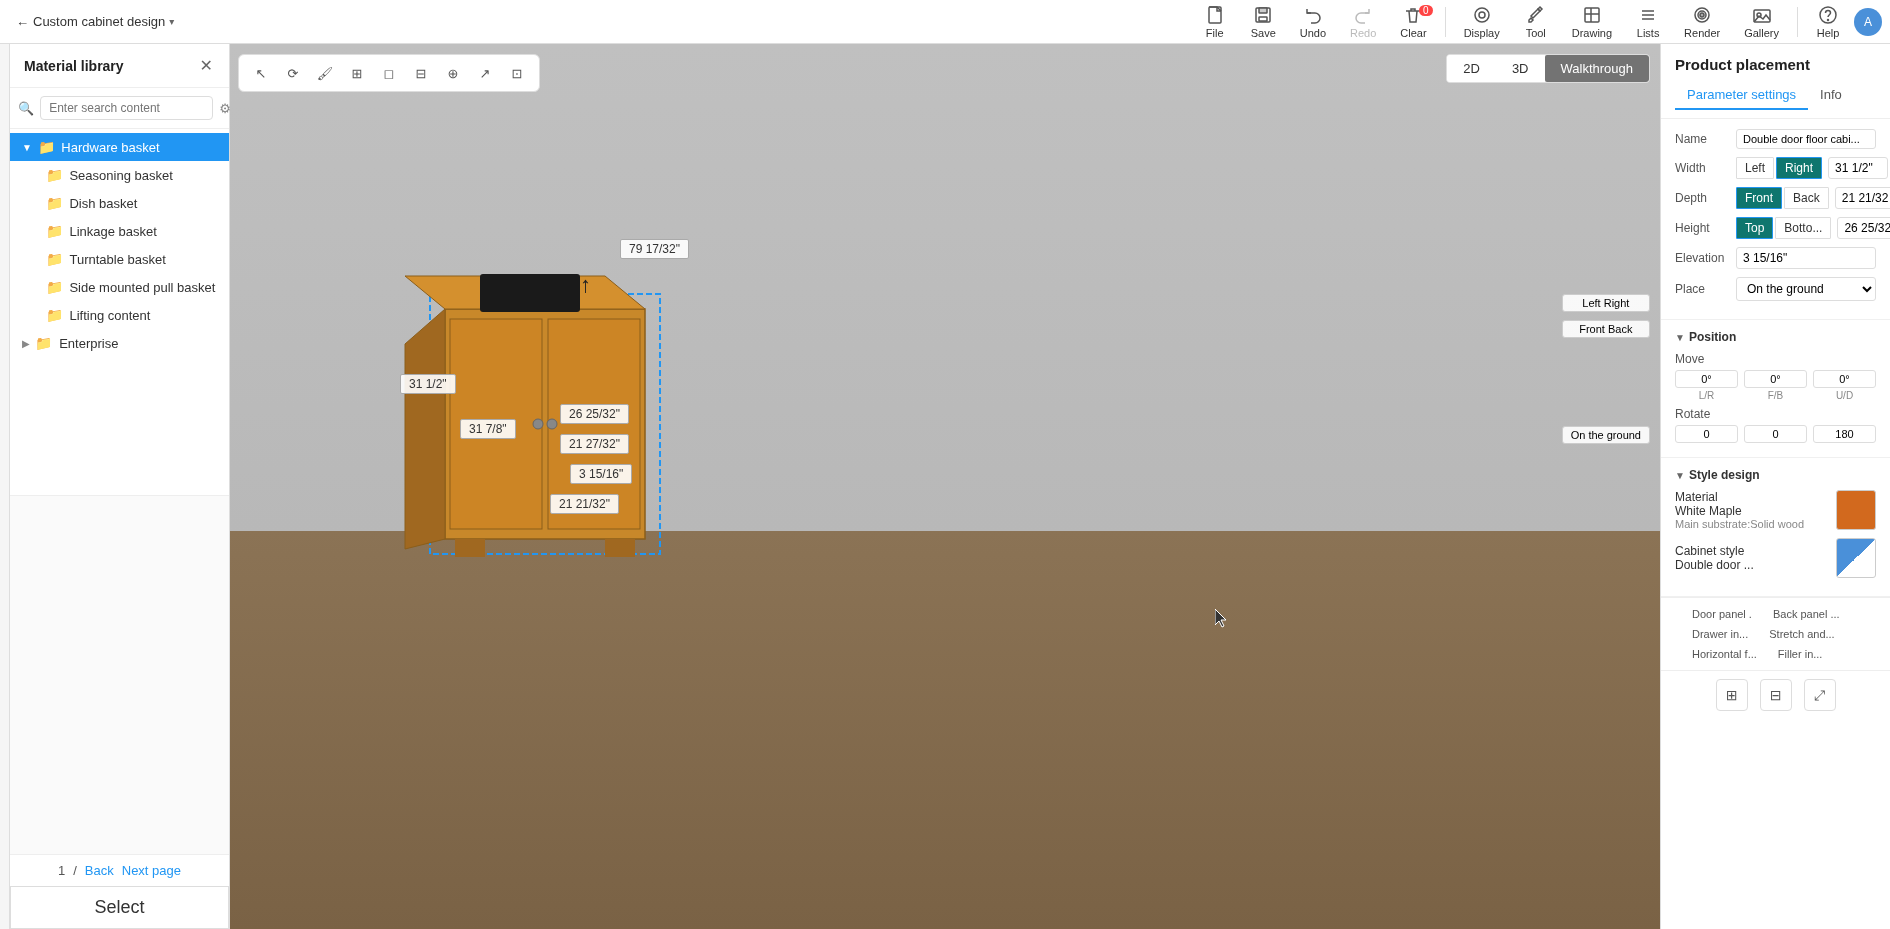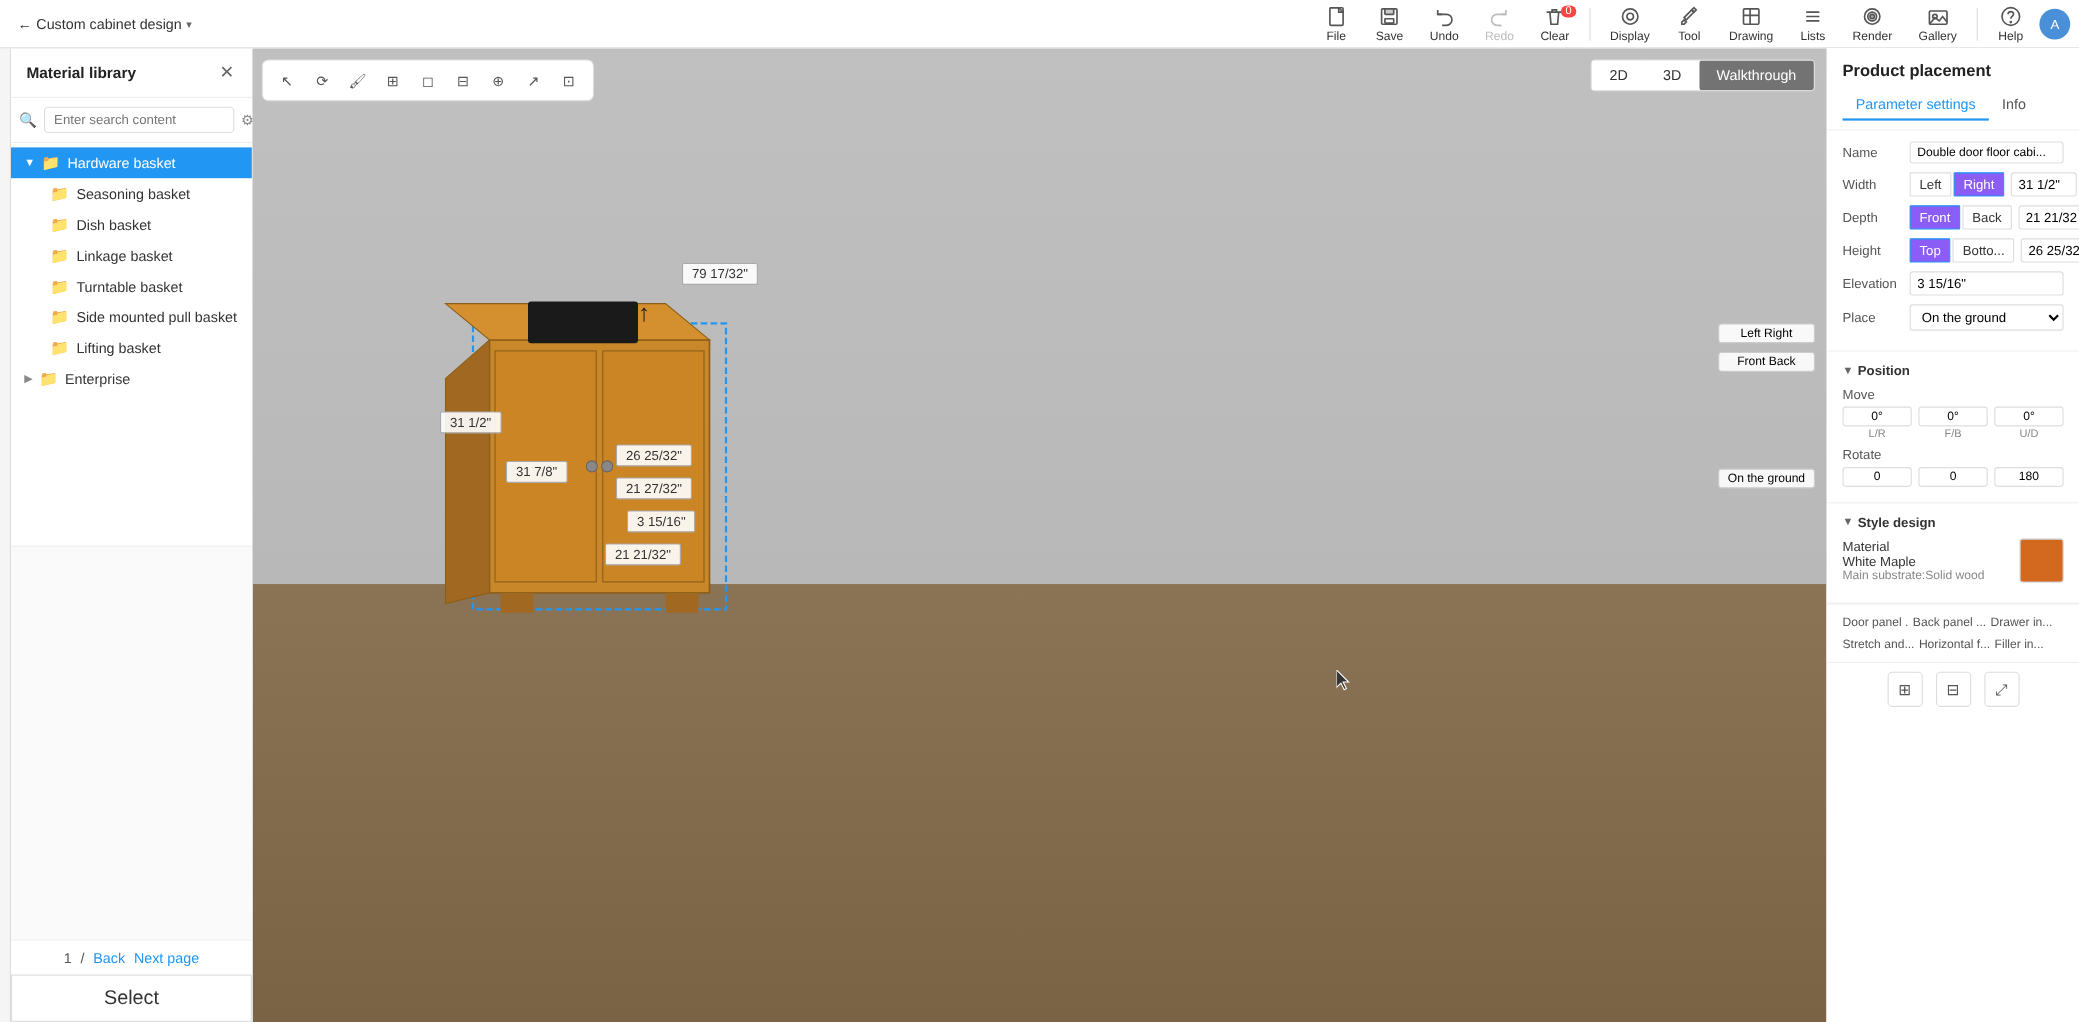--- a/index.html
+++ b/index.html
@@ -189,21 +189,21 @@
     .rp-label { color: #555; min-width: 55px; font-size: 12px; }
     .rp-input {
       border: 1px solid #ddd; border-radius: 3px; padding: 3px 6px;
       font-size: 12px; width: 100%; outline: none;
     }
     .rp-btn-group { display: flex; gap: 2px; }
     .rp-btn {
       padding: 3px 8px; border: 1px solid #ddd; border-radius: 1px;
       font-size: 12px; cursor: pointer; background: #fff; color: #333;
     }
-    .rp-btn.active { background: #8b5cf6; color: white; border-color: #2196F3; }
+    .rp-btn.active { background: #0f766e; color: white; border-color: #2196F3; }
     .rp-select {
       border: 1px solid #ddd; border-radius: 3px; padding: 3px 6px;
       font-size: 12px; flex: 1; outline: none; background: #fff;
     }
     .section-header {
       display: flex; align-items: center; gap: 4px;
       font-size: 12px; font-weight: 600; color: #333; margin-bottom: 8px;
       cursor: pointer;
     }
     .section-arrow { font-size: 10px; color: #666; }
@@ -241,20 +241,21 @@
     .style-name { font-size: 12px; font-weight: 500; color: #333; }
     .style-sub { font-size: 11px; color: #888; }
 
     .bottom-tags {
       padding: 8px 14px; border-top: 1px solid #eee;
       display: flex; flex-wrap: wrap; gap: 4px;
     }
     .tag {
       font-size: 11px; color: #555; cursor: pointer;
       padding: 2px 0;
+      margin-left: 17px;
     }
 
     
     .rp-bottom-icons {
       display: flex; justify-content: center; gap: 12px;
       padding: 8px 14px; border-top: 1px solid #eee;
       position: sticky; bottom: 0; background: #fff;
     }
     .rp-icon-btn {
       width: 32px; height: 32px; border: 1px solid #ddd; border-radius: 4px;
@@ -461,21 +462,21 @@
       <div class="tree-item sub">
         <span class="folder-icon">📁</span>
         <span>Turntable basket</span>
       </div>
       <div class="tree-item sub">
         <span class="folder-icon">📁</span>
         <span>Side mounted pull basket</span>
       </div>
       <div class="tree-item sub">
         <span class="folder-icon">📁</span>
-        <span>Lifting basket</span>
+        <span>Lifting content</span>
       </div>
 
       <div class="tree-item">
         <span class="chevron">▶</span>
         <span class="folder-icon">📁</span>
         <span>Enterprise</span>
       </div>
     </div>
 
     <div class="ml-content"></div>
@@ -660,20 +661,27 @@
 
       <div class="style-row">
         <div class="style-info">
           <div class="style-name">Material</div>
           <div class="style-name">White Maple</div>
           <div class="style-sub">Main substrate:Solid wood</div>
         </div>
         <div class="material-swatch"></div>
       </div>
 
+      <div class="style-row">
+        <div class="style-info">
+          <div class="style-name">Cabinet style</div>
+          <div class="style-name">Double door ...</div>
+        </div>
+        <div class="cabinet-style-swatch"></div>
+      </div>
     </div>
 
     <div class="bottom-tags">
       <span class="tag">Door panel .</span>
       <span class="tag">Back panel ...</span>
       <span class="tag">Drawer in...</span>
       <span class="tag">Stretch and...</span>
       <span class="tag">Horizontal f...</span>
       <span class="tag">Filler in...</span>
     </div>

